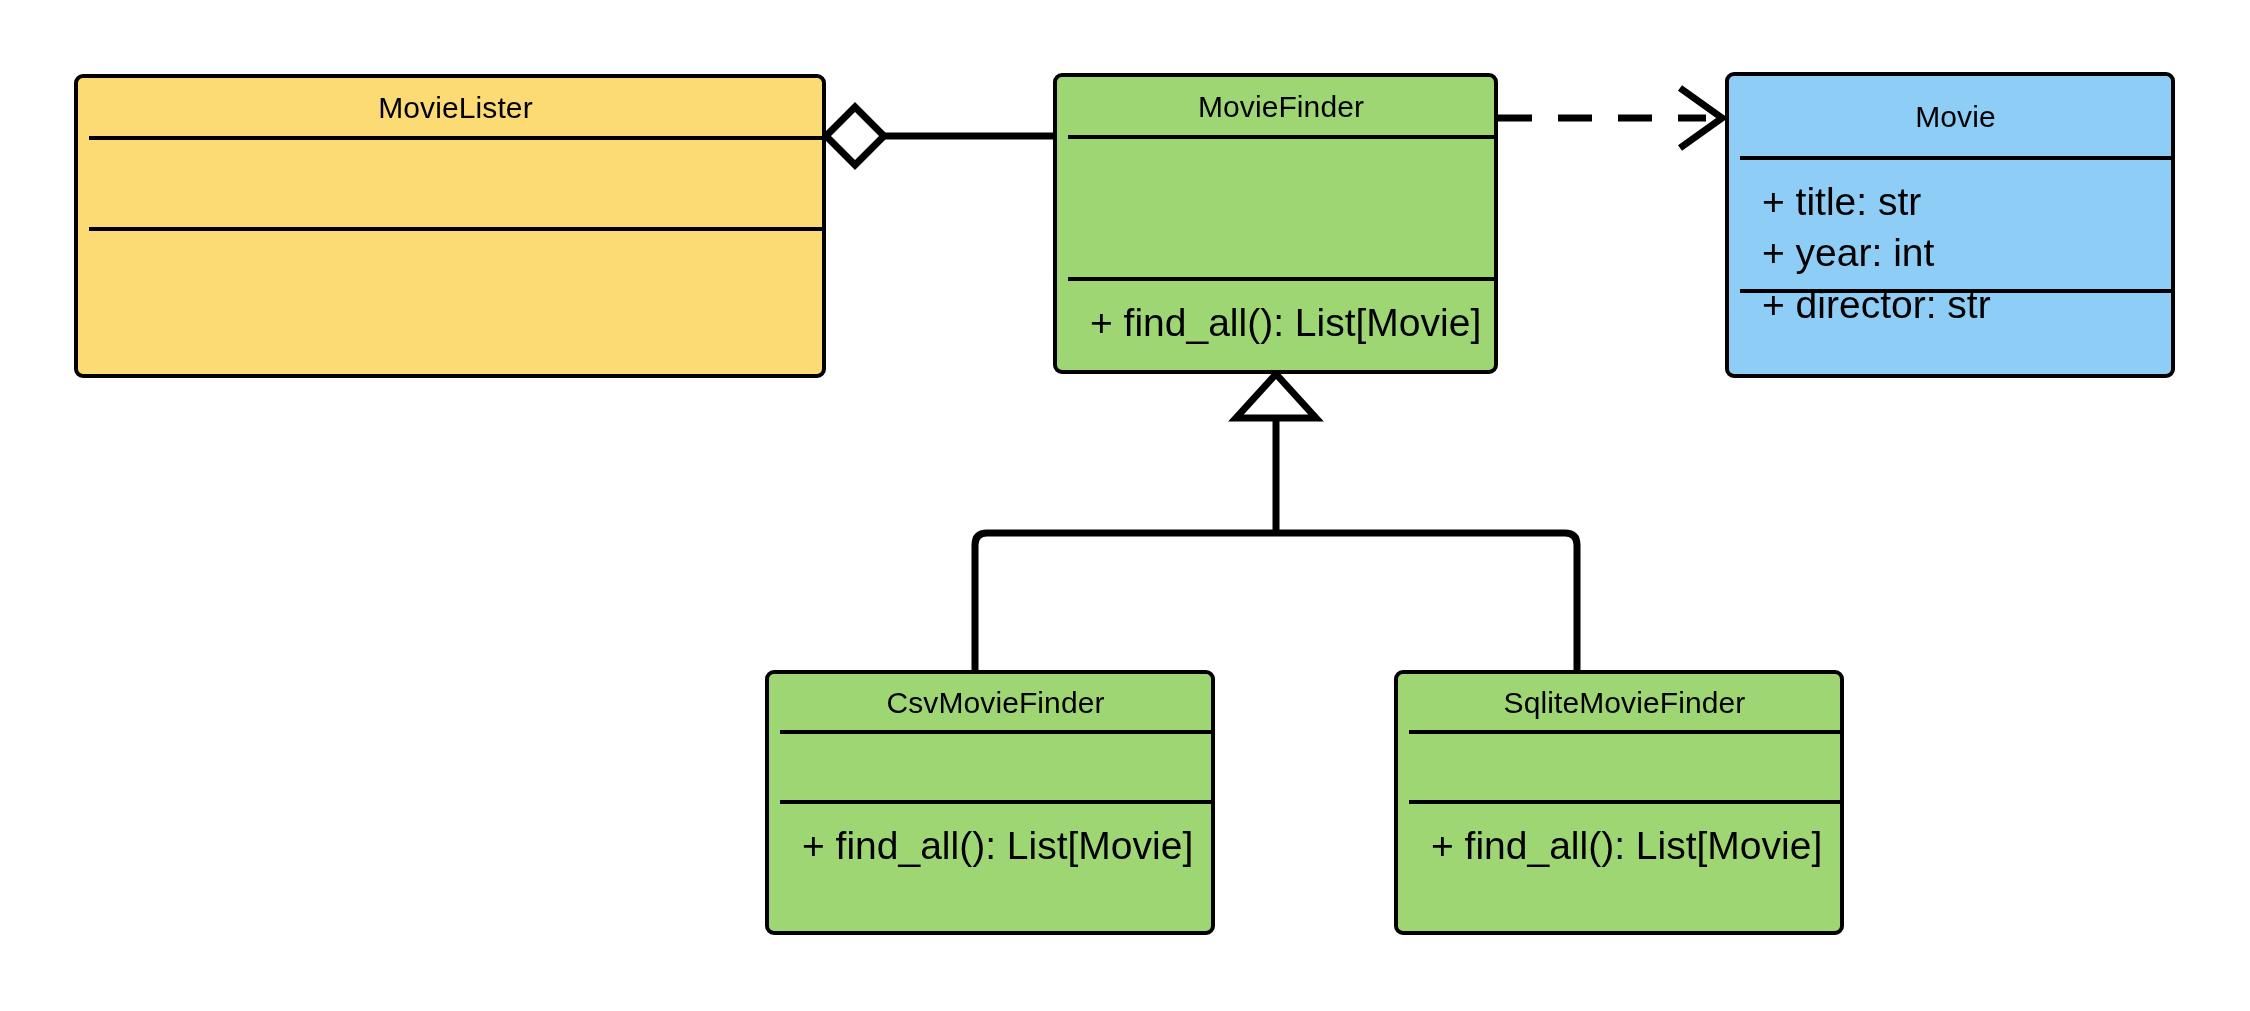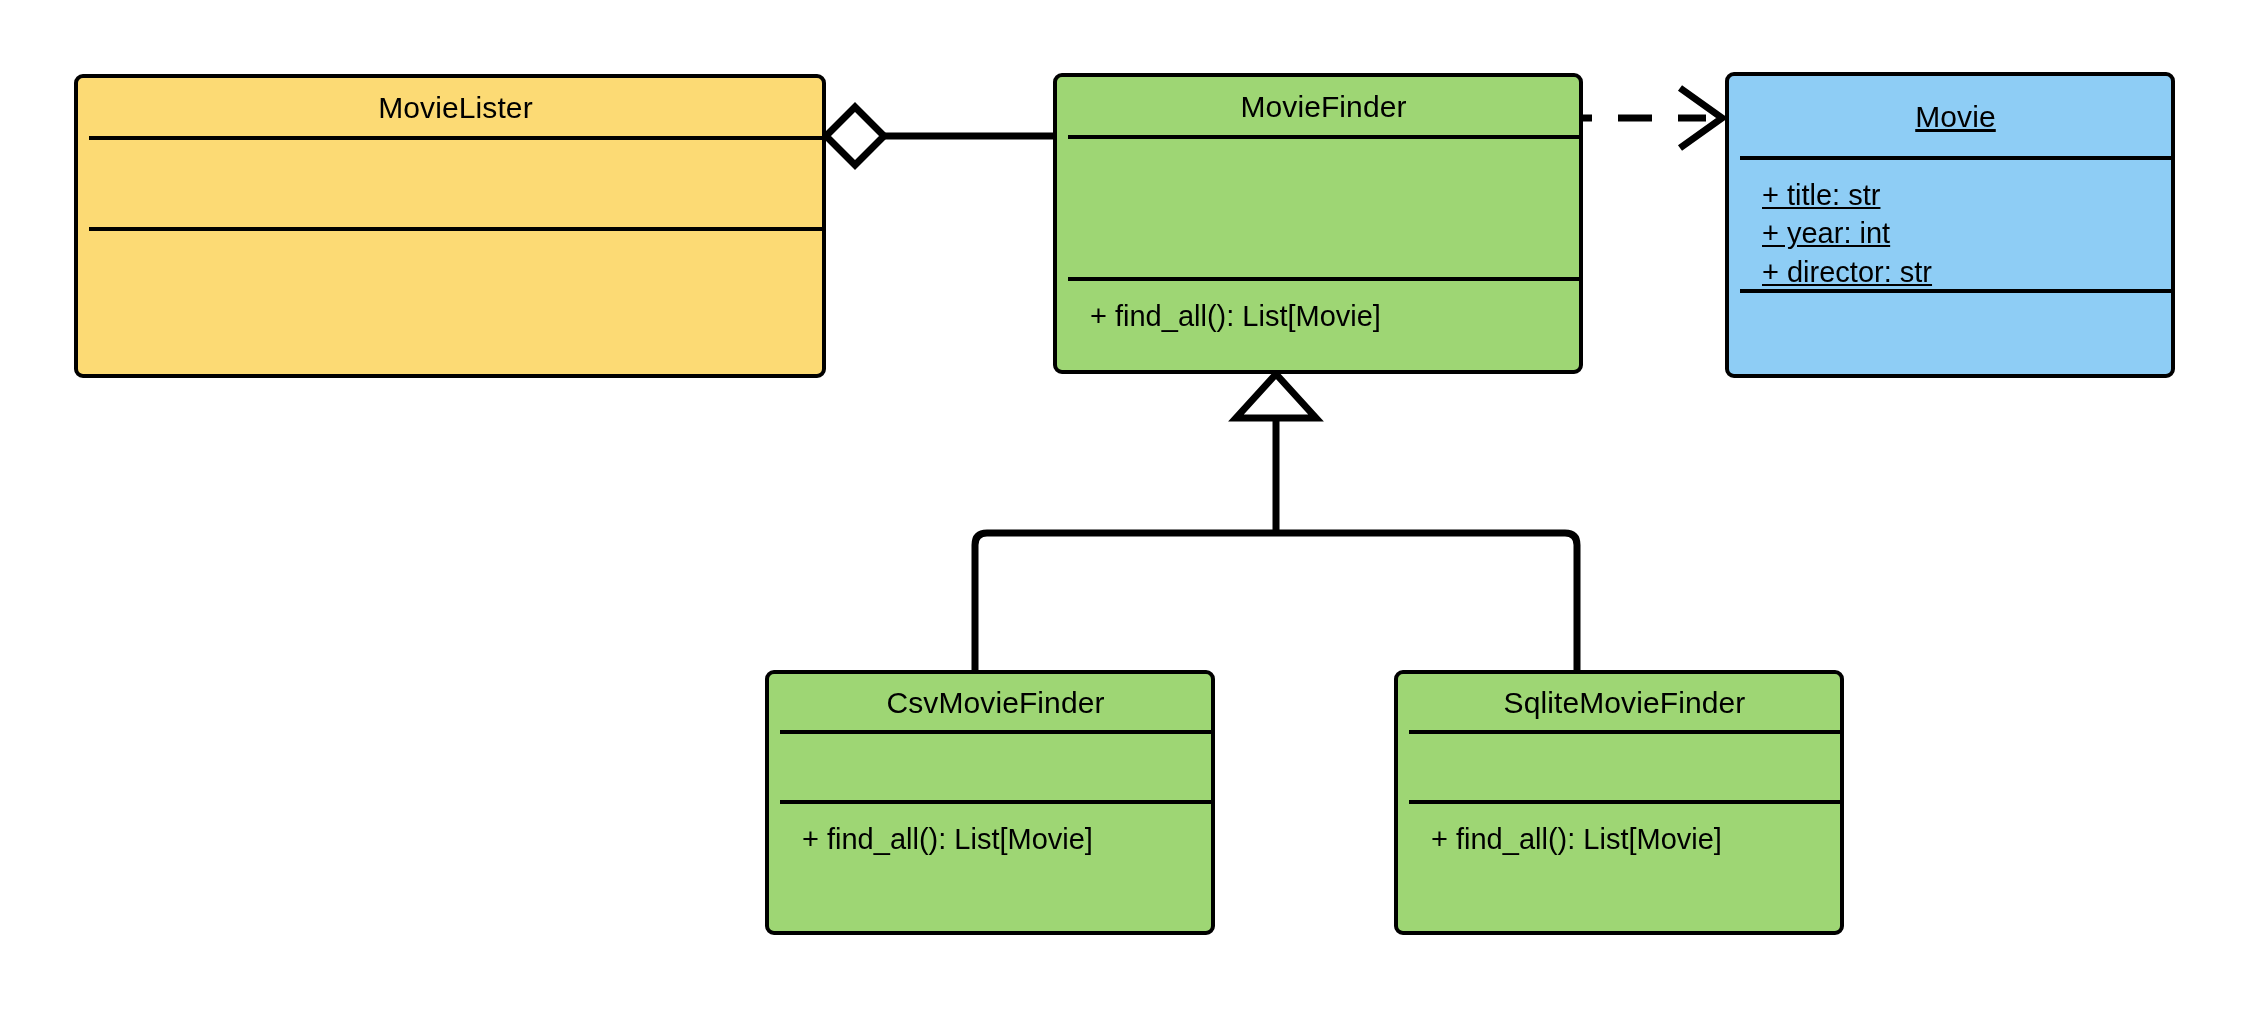--- a/index.html
+++ b/index.html
@@ -51,33 +51,33 @@
     justify-content: center;
     font-size: 30px;
     color: #000000;
     line-height: 1.1;
     letter-spacing: 0.1px;
   }
   .uml-members {
     padding: 16px 22px 8px 22px;
   }
   .uml-member {
-    font-size: 29px;
+    font-size: 39px;
     color: #000000;
     line-height: 1.32;
     white-space: nowrap;
   }
   .uml-empty {
     
   }
 
   
   #class-movielister      { left: 74px;   top: 74px;  width: 752px; height: 304px; background: #fcda74; }
-  #class-moviefinder      { left: 1053px; top: 73px;  width: 530px; height: 301px; background: #9ed674; }
-  #class-movie            { left: 1725px; top: 72px;  width: 450px; height: 306px; background: #8ecdf5; text-decoration: underline; }
+  #class-moviefinder      { left: 1053px; top: 73px;  width: 445px; height: 301px; background: #9ed674; }
+  #class-movie            { left: 1725px; top: 72px;  width: 450px; height: 306px; background: #8ecdf5; }
   #class-csvmoviefinder   { left: 750px;  top: 670px; width: 450px; height: 265px; background: #9ed674; margin-left: 15px; }
   #class-sqlitemoviefinder{ left: 1350px; top: 670px; width: 450px; height: 265px; background: #9ed674; margin-left: 44px; }
 
   
   #class-movielister .c-name { height: 62px; }
   #class-movielister .c-attrs { height: 91px; }
   #class-movielister .c-ops  { flex: 1 1 auto; }
 
   
   #class-moviefinder .c-name { height: 62px; }

